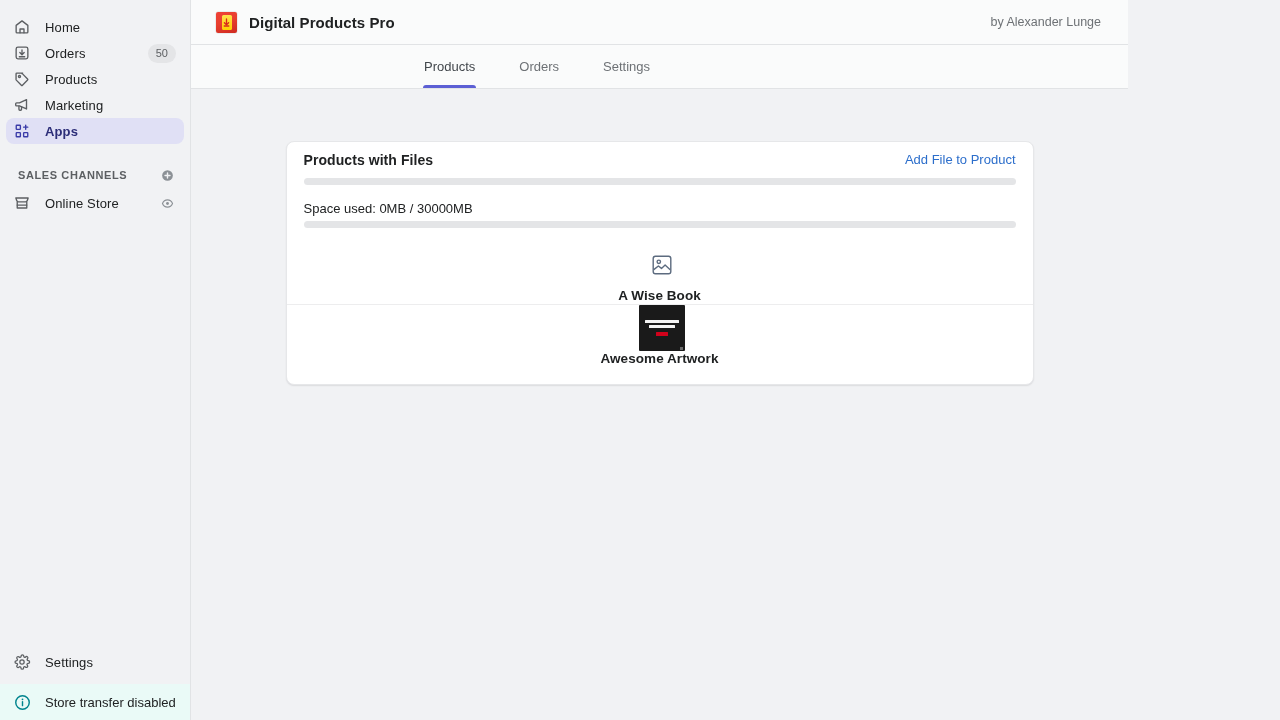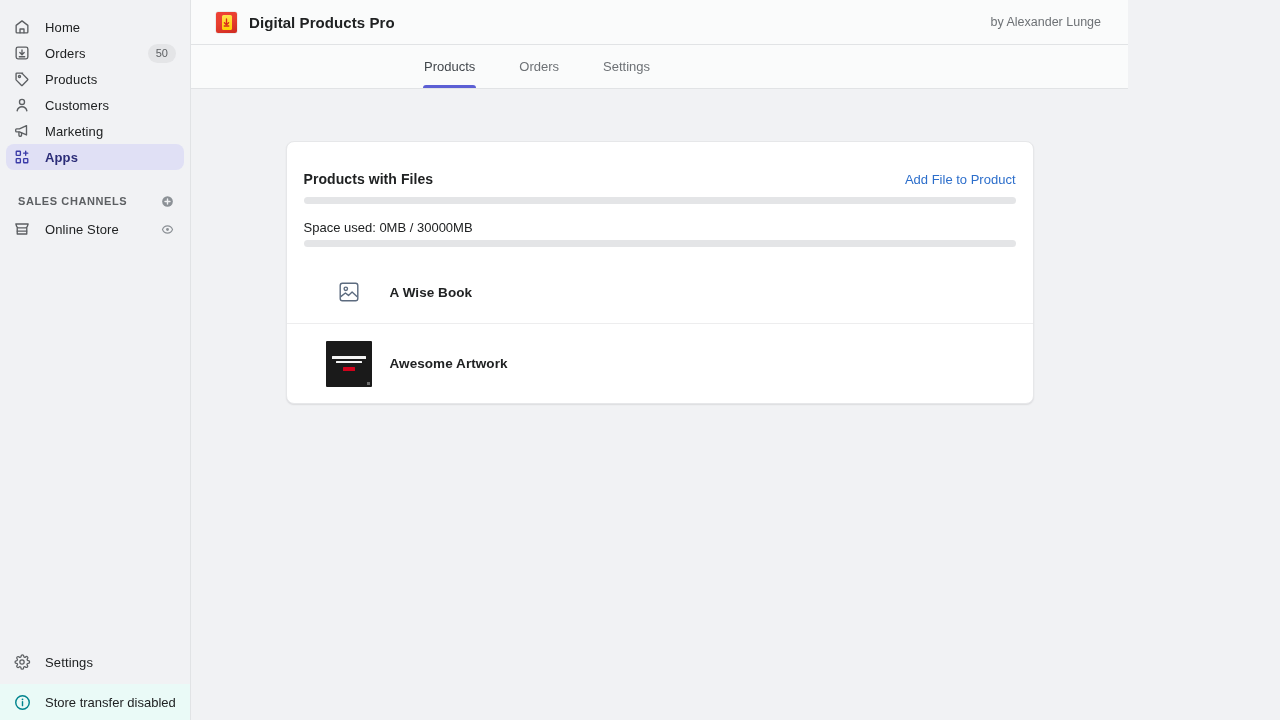--- a/index.html
+++ b/index.html
@@ -213,22 +213,22 @@
   .card {
     width: 748px;
     background: #ffffff;
     border: 1px solid #e6e7e9;
     border-radius: 8px;
     box-shadow: 0 1px 2px rgba(22,29,37,.07), 0 1px 0 rgba(22,29,37,.03);
     padding: 0;
   }
   .card-head {
     display: flex;
-    align-items: center;
-    padding: 29px 17px 0 17px;
+    align-items: flex-start;
+    padding: 10px 17px 0 17px;
   }
   .card-title {
     font-size: 14px;
     font-weight: 700;
     color: #202223;
     letter-spacing: 0.005em;
   }
   .card-action {
     margin-left: auto;
     font-size: 13px;
@@ -257,20 +257,21 @@
     border-radius: 4px;
   }
 
   .prod-list { margin-top: 14px; }
   .prod-row {
     display: flex;
     align-items: center;
     padding: 0 17px;
     min-height: 62px;
     cursor: pointer;
+    flex-direction: column;
   }
   .prod-row + .prod-row { border-top: 1px solid #ededee; text-align: center; }
   .prod-thumb {
     width: 46px; height: 46px;
     flex: 0 0 46px;
     margin-left: 22px;
     margin-right: 18px;
     display: flex;
     align-items: center;
     justify-content: center;
@@ -352,29 +353,20 @@
       <div class="nav-item">
         <span class="nav-ico">
           <svg width="18" height="18" viewBox="0 0 20 20" fill="none" stroke="currentColor" stroke-width="1.5" stroke-linecap="round" stroke-linejoin="round">
             <path d="M10.6 3.4H4.3a.9.9 0 0 0-.9.9v6.3c0 .24.1.47.26.64l5.6 5.6a.9.9 0 0 0 1.27 0l5.67-5.67a.9.9 0 0 0 0-1.27l-5.6-5.6a.9.9 0 0 0-.64-.26z"></path>
             <circle cx="7.2" cy="7.2" r="1.15"></circle>
           </svg>
         </span>
         <span class="nav-label">Products</span>
       </div>
 
-      <div class="nav-item">
-        <span class="nav-ico">
-          <svg width="18" height="18" viewBox="0 0 20 20" fill="none" stroke="currentColor" stroke-width="1.5" stroke-linecap="round" stroke-linejoin="round">
-            <circle cx="10" cy="6.6" r="2.8"></circle>
-            <path d="M4.6 16.4c.7-3 2.8-4.5 5.4-4.5s4.7 1.5 5.4 4.5"></path>
-          </svg>
-        </span>
-        <span class="nav-label">Customers</span>
-      </div>
 
 
       <div class="nav-item">
         <span class="nav-ico">
           <svg width="18" height="18" viewBox="0 0 20 20" fill="none" stroke="currentColor" stroke-width="1.5" stroke-linecap="round" stroke-linejoin="round">
             <path d="M4 7.6h3.2L15 4v10.4L7.2 11H4a1 1 0 0 1-1-1V8.6a1 1 0 0 1 1-1z"></path>
             <path d="M6.6 11.2v3.6a1 1 0 0 0 1 1h.9a1 1 0 0 0 1-1v-2.6"></path>
           </svg>
         </span>
         <span class="nav-label">Marketing</span>

